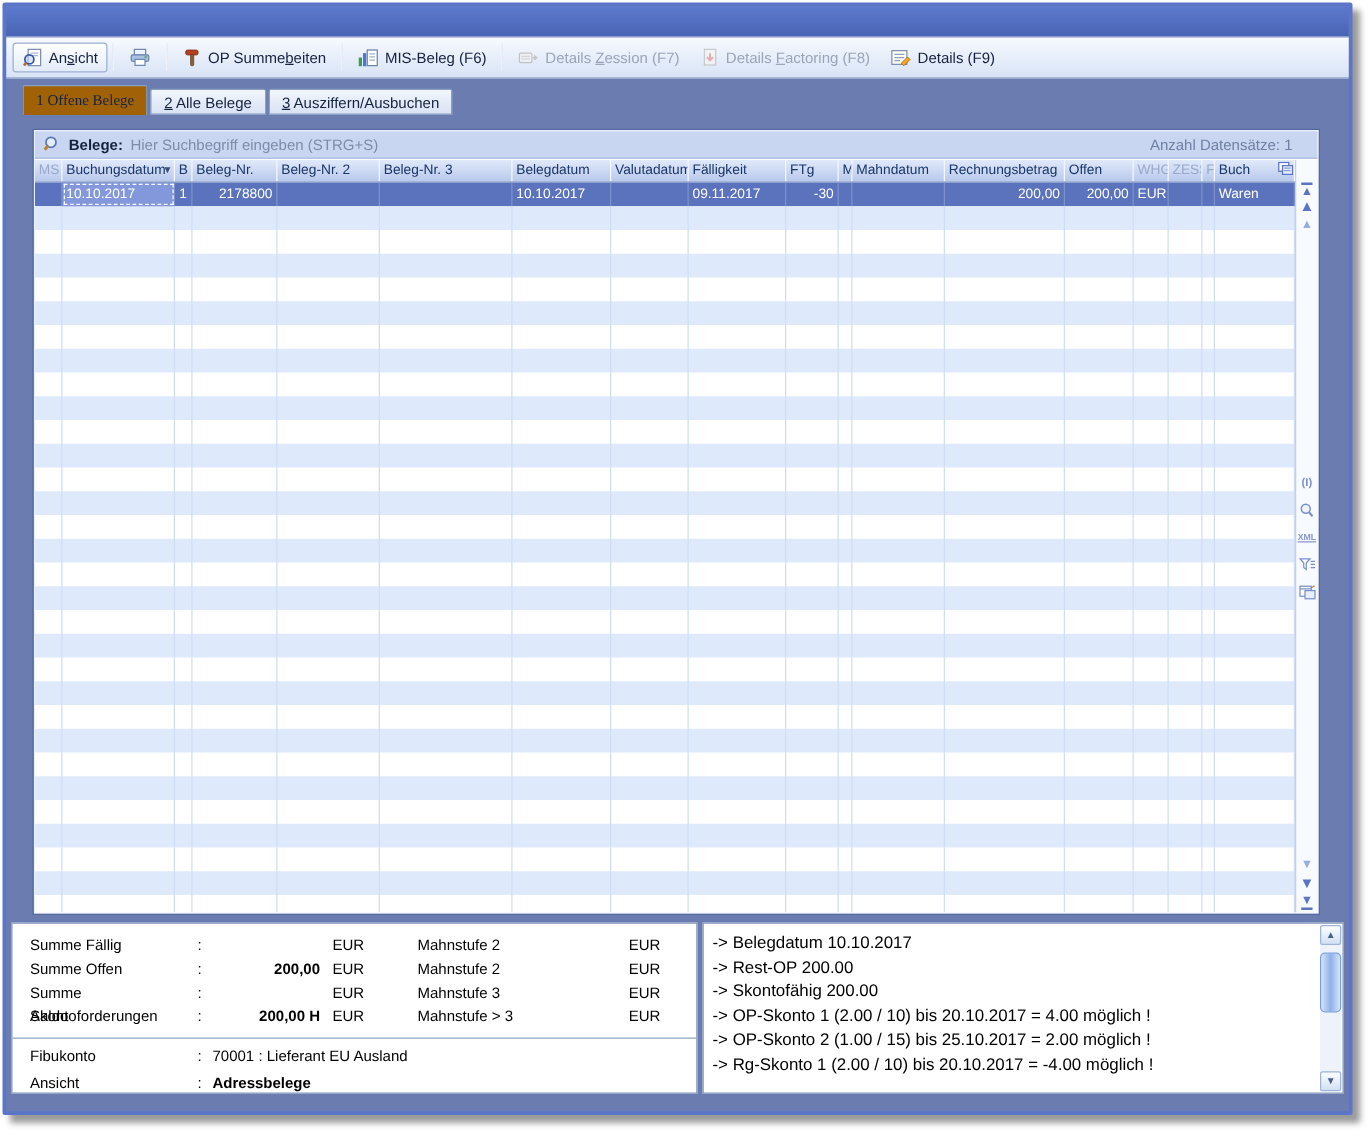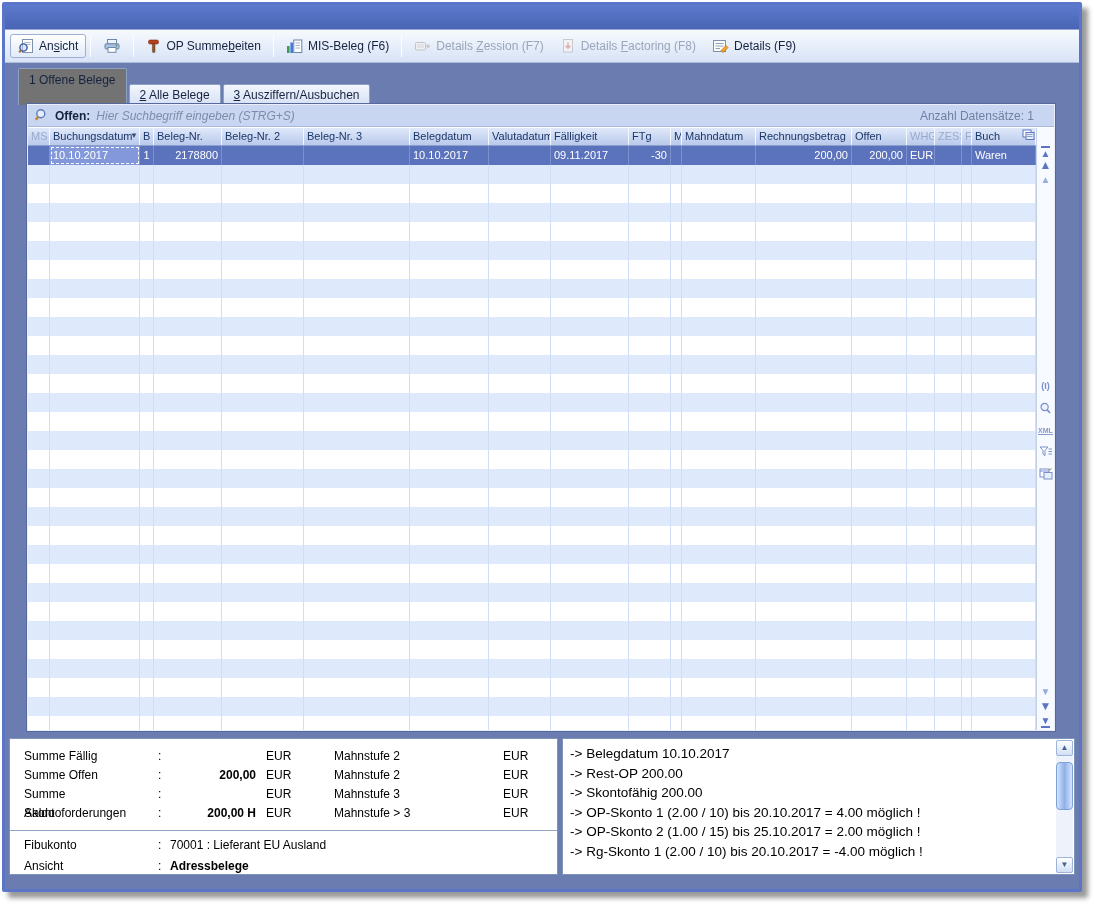--- a/index.html
+++ b/index.html
@@ -25,29 +25,29 @@
   .tbtn.disabled svg { opacity:.75; }
   .tsep { width:1px; height:22px; background:#b2c0dc; border-right:1px solid #fdfdfe; margin:0 4px; }
   .mn { text-decoration:underline; }
   .tbtn svg { flex:0 0 auto; }
 
   
   .tabstrip { position:absolute; top:63px; left:13px; display:flex; align-items:flex-end; gap:2px; }
   .tab { height:21px; line-height:20px; padding:0 10px; font-size:12px; color:#15233f;
     background:linear-gradient(#f2f6fd,#d8e2f4); border:1px solid #8aa0c4;
     border-radius:2px 2px 0 0; white-space:pre; }
-  .tab.active { height:37px; line-height:23px; background:#737373; border-bottom:none; }
+  .tab.active { height:24px; line-height:23px; background:#a16207; border-bottom:none;font-family:Liberation Serif, serif; }
 
   
   .tablepage { position:absolute; left:22px; right:24px; top:99px; height:627px;
     background:#fff; border:1px solid #e9eefb; outline:1px solid #55699f; }
   .searchbar { height:22px; background:#c9d6f1; border-bottom:1px solid #a8b9de;
     display:flex; align-items:center; font-size:12px; padding:0 6px; gap:6px; }
   .search-label { font-weight:bold; color:#15233f; }
-  .search-placeholder { font-style:italic; color:#7e8cab; flex:1; }
+  .search-placeholder { color:#7e8cab; flex:1; }
   .record-count { color:#6f80a2; padding-right:14px; }
 
   .gridwrap { position:absolute; top:23px; bottom:0; left:0; right:0; display:flex; overflow:hidden; }
   .gridcols { flex:1; overflow:hidden; background:#fff; }
   .grid-row { display:flex; height:19px; }
   .grid-row.header { height:18px; background:linear-gradient(#e0e9fa,#b9c9ec);
     border-bottom:1px solid #8aa0c8; }
   .hcell { font-size:11px; color:#1b3668; line-height:17px; padding:0 3px;
     border-right:1px solid #f3f7fe; white-space:nowrap; overflow:hidden; position:relative; flex:0 0 auto; }
   .hcell.muted { color:#9aa9cb; }
@@ -187,21 +187,21 @@
     <div class="tab"><span class="mn">3</span><span> Ausziffern/Ausbuchen</span></div>
   </div>
 
   <div class="tablepage">
 
     <div class="searchbar">
       <svg width="15" height="15" viewBox="0 0 15 15">
           <circle cx="6.8" cy="5.8" r="4" fill="#e4eefc" stroke="#5a7ab8" stroke-width="1.4"></circle>
           <line x1="4.2" y1="8.8" x2="1.8" y2="11.8" stroke="#c08030" stroke-width="2.4"></line>
         </svg>
-      <span class="search-label">Offen:</span>
+      <span class="search-label">Belege:</span>
       <span class="search-placeholder">Hier Suchbegriff eingeben (STRG+S)</span>
       <span class="record-count">Anzahl Datensätze: 1</span>
     </div>
 
     <div class="gridwrap">
       <div class="gridcols">
         <div class="grid-row header colrow">
           <div class="hcell muted" style="width: 22px;"><span>MS</span></div>
           <div class="hcell" style="width: 90px;"><span>Buchungsdatum</span><span class="sort-arrow">▼</span></div>
           <div class="hcell" style="width: 14px;"><span>B</span></div>

